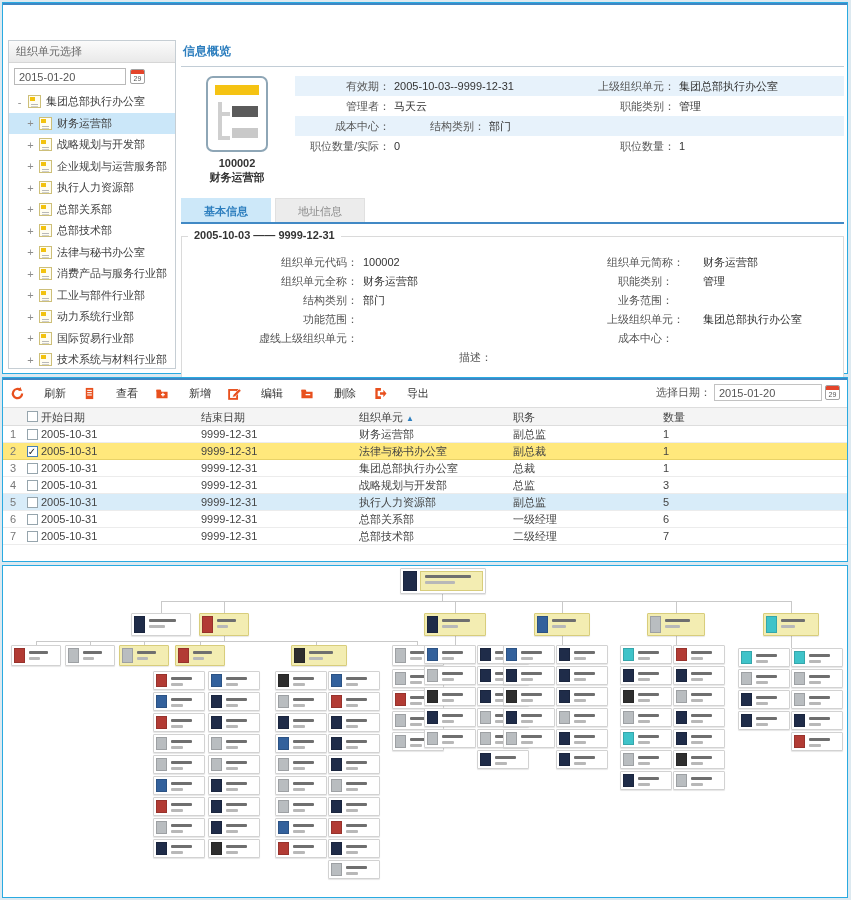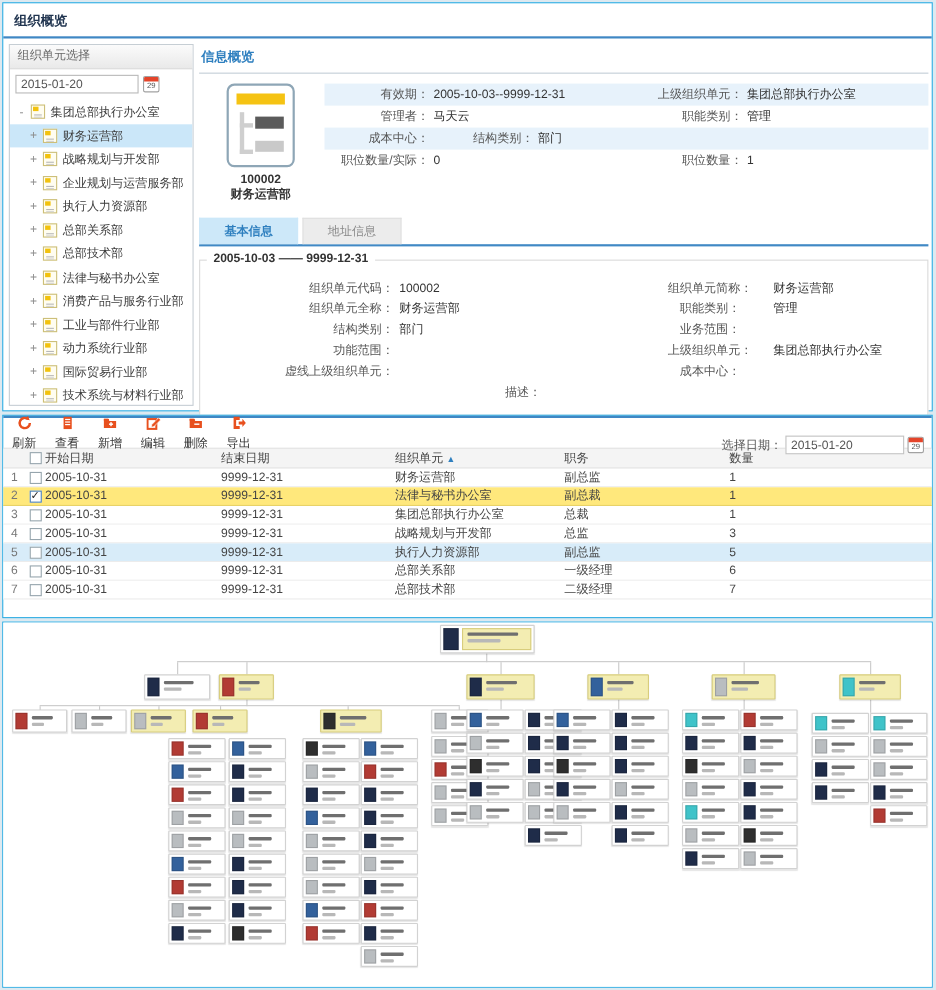--- a/index.html
+++ b/index.html
@@ -63,23 +63,23 @@
   .fieldset { border:1px solid #dadada; margin-top:12px; padding:16px 6px 10px; position:relative; background:#fff; }
   .fs-legend { position:absolute; top:-8px; left:6px; background:#fff; padding:0 6px; font-weight:bold; font-size:11px; color:#333; }
   .fs-row { display:flex; height:19px; line-height:19px; font-size:11px; }
   .fs-ll { width:170px; text-align:right; color:#555; flex:0 0 auto; }
   .fs-lv { width:235px; color:#333; padding-left:5px; flex:0 0 auto; }
   .fs-rl { width:105px; text-align:center; color:#555; flex:0 0 auto; }
   .fs-rv { flex:1; color:#333; padding-left:5px; }
 
   
   .toolbar { height:27px; display:flex; align-items:center; padding:0 8px; position:relative; }
-  .tb-btn { display:flex; align-items:center; gap:4px; font-size:11px; color:#333; cursor:pointer; margin-right:17px;flex-direction:column; }
+  .tb-btn { display:flex; align-items:center; gap:20px; font-size:11px; color:#333; cursor:pointer; margin-right:17px; }
   .tb-btn svg { display:block; }
-  .date-picker { position:absolute; right:7px; top:16px; display:flex; align-items:center; gap:3px; font-size:11px; color:#555; }
+  .date-picker { position:absolute; right:7px; top:4px; display:flex; align-items:center; gap:3px; font-size:11px; color:#555; }
   .date-picker input { width:108px; height:17px; border:1px solid #c2c2c2; font-size:11px; padding:0 4px; color:#555; font-family:inherit; }
 
   .grid { border-top:1px solid #ddd; }
   .grid-header { display:flex; height:18px; line-height:18px; background:#f4f4f4; border-bottom:1px solid #ddd; font-size:11px; color:#444; }
   .grid-row { display:flex; height:17px; line-height:16px; border-bottom:1px solid #ececec; font-size:11px; color:#444; background:#fff; }
   .grid-row.yellow { background:#ffe87c; border-bottom-color:#e8d268; }
   .grid-row.blue { background:#d8ecf9; }
   .c-num { width:20px; text-align:center; color:#777; flex:0 0 auto; }
   .c-cb  { width:18px; flex:0 0 auto; display:flex; align-items:center; justify-content:center; }
   .c-start { width:160px; flex:0 0 auto; }
@@ -101,21 +101,20 @@
   .oc-l1 { height:3px; background:#6f6f6f; width:72%; margin-bottom:3px; border-radius:1px; }
   .oc-l2 { height:3px; background:#b8b8b8; width:42%; border-radius:1px; }
   .oc-root-label { flex:1; margin-left:3px; background:#f3edb2; border:1px solid #d8cd7c; padding:3px 3px 0 4px; }
   .oc-root-label .oc-l1 { width:85%; }
   .oc-root-label .oc-l2 { width:55%; margin-bottom:3px; }
 </style>
 </head>
 <body>
 
 <div class="section" id="sec1">
-  <div class="sec-title">组织概览</div>
   <div class="sec-underline"></div>
 
   <div class="tree-panel">
     <div class="tree-header">组织单元选择</div>
     <div class="tree-date">
       <input value="2015-01-20" style="">
       <span class="cal"></span>
     </div>
     <div class="tree-list">
         <div class="tree-row">

